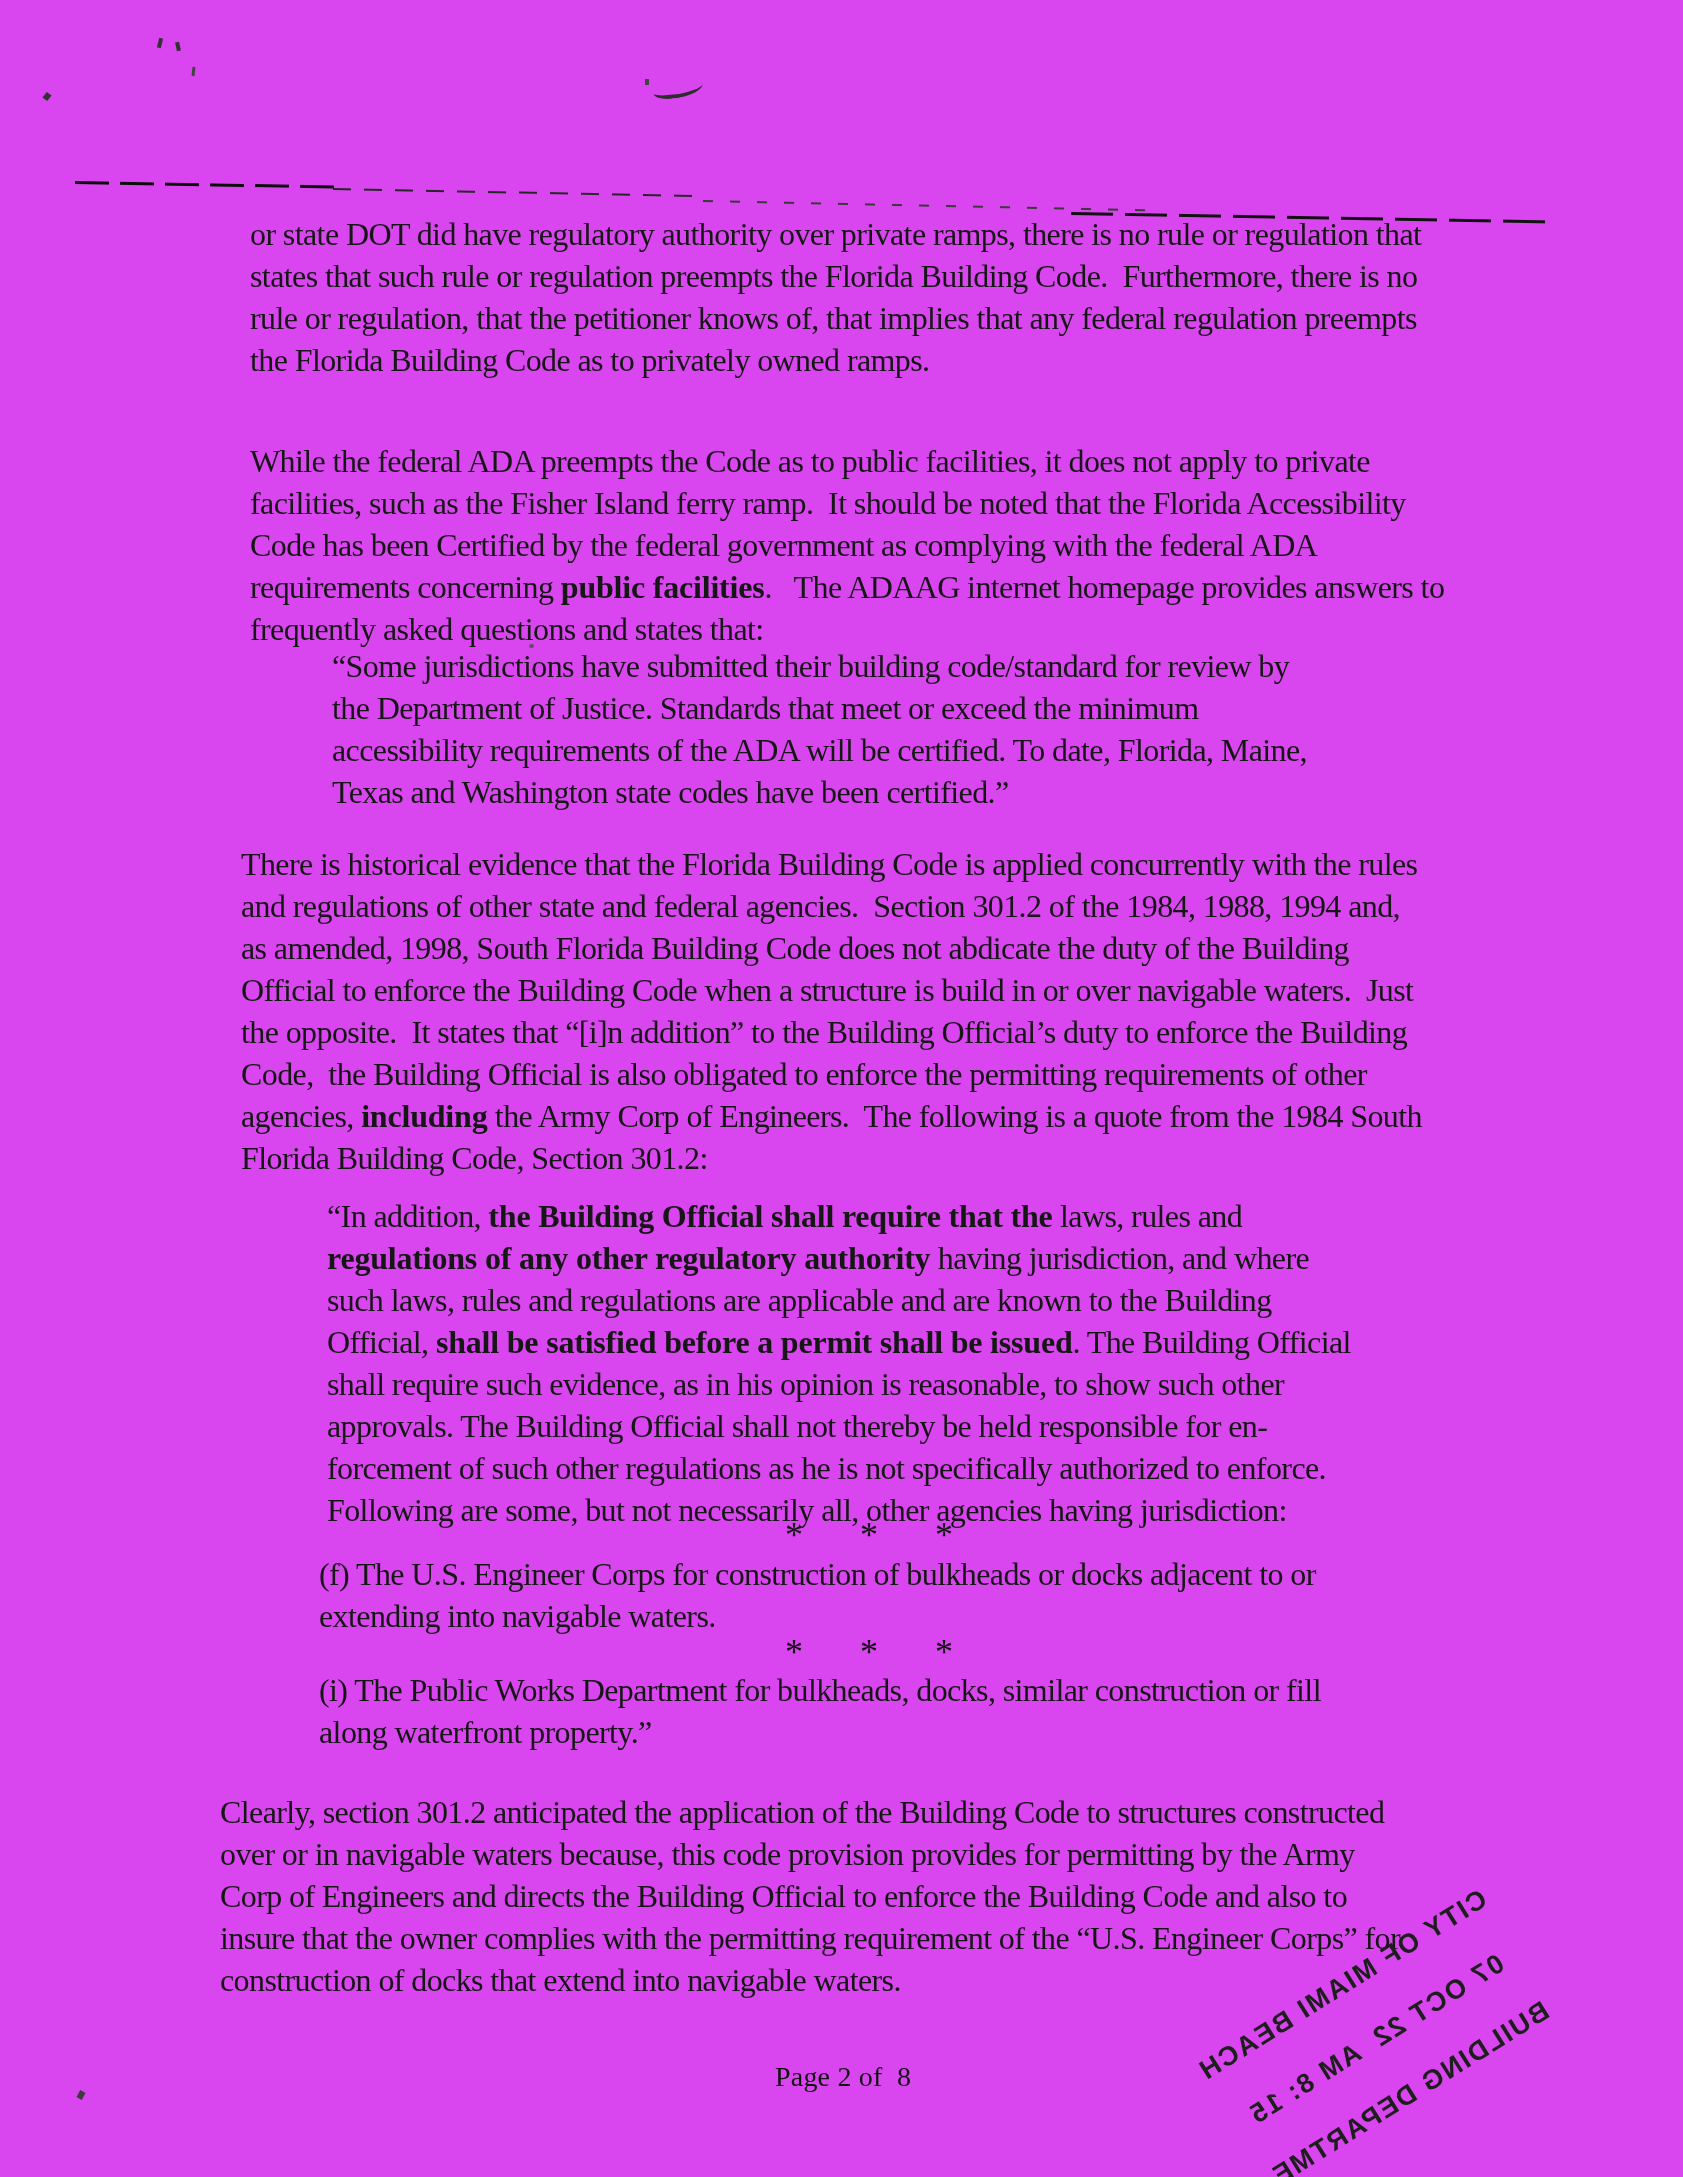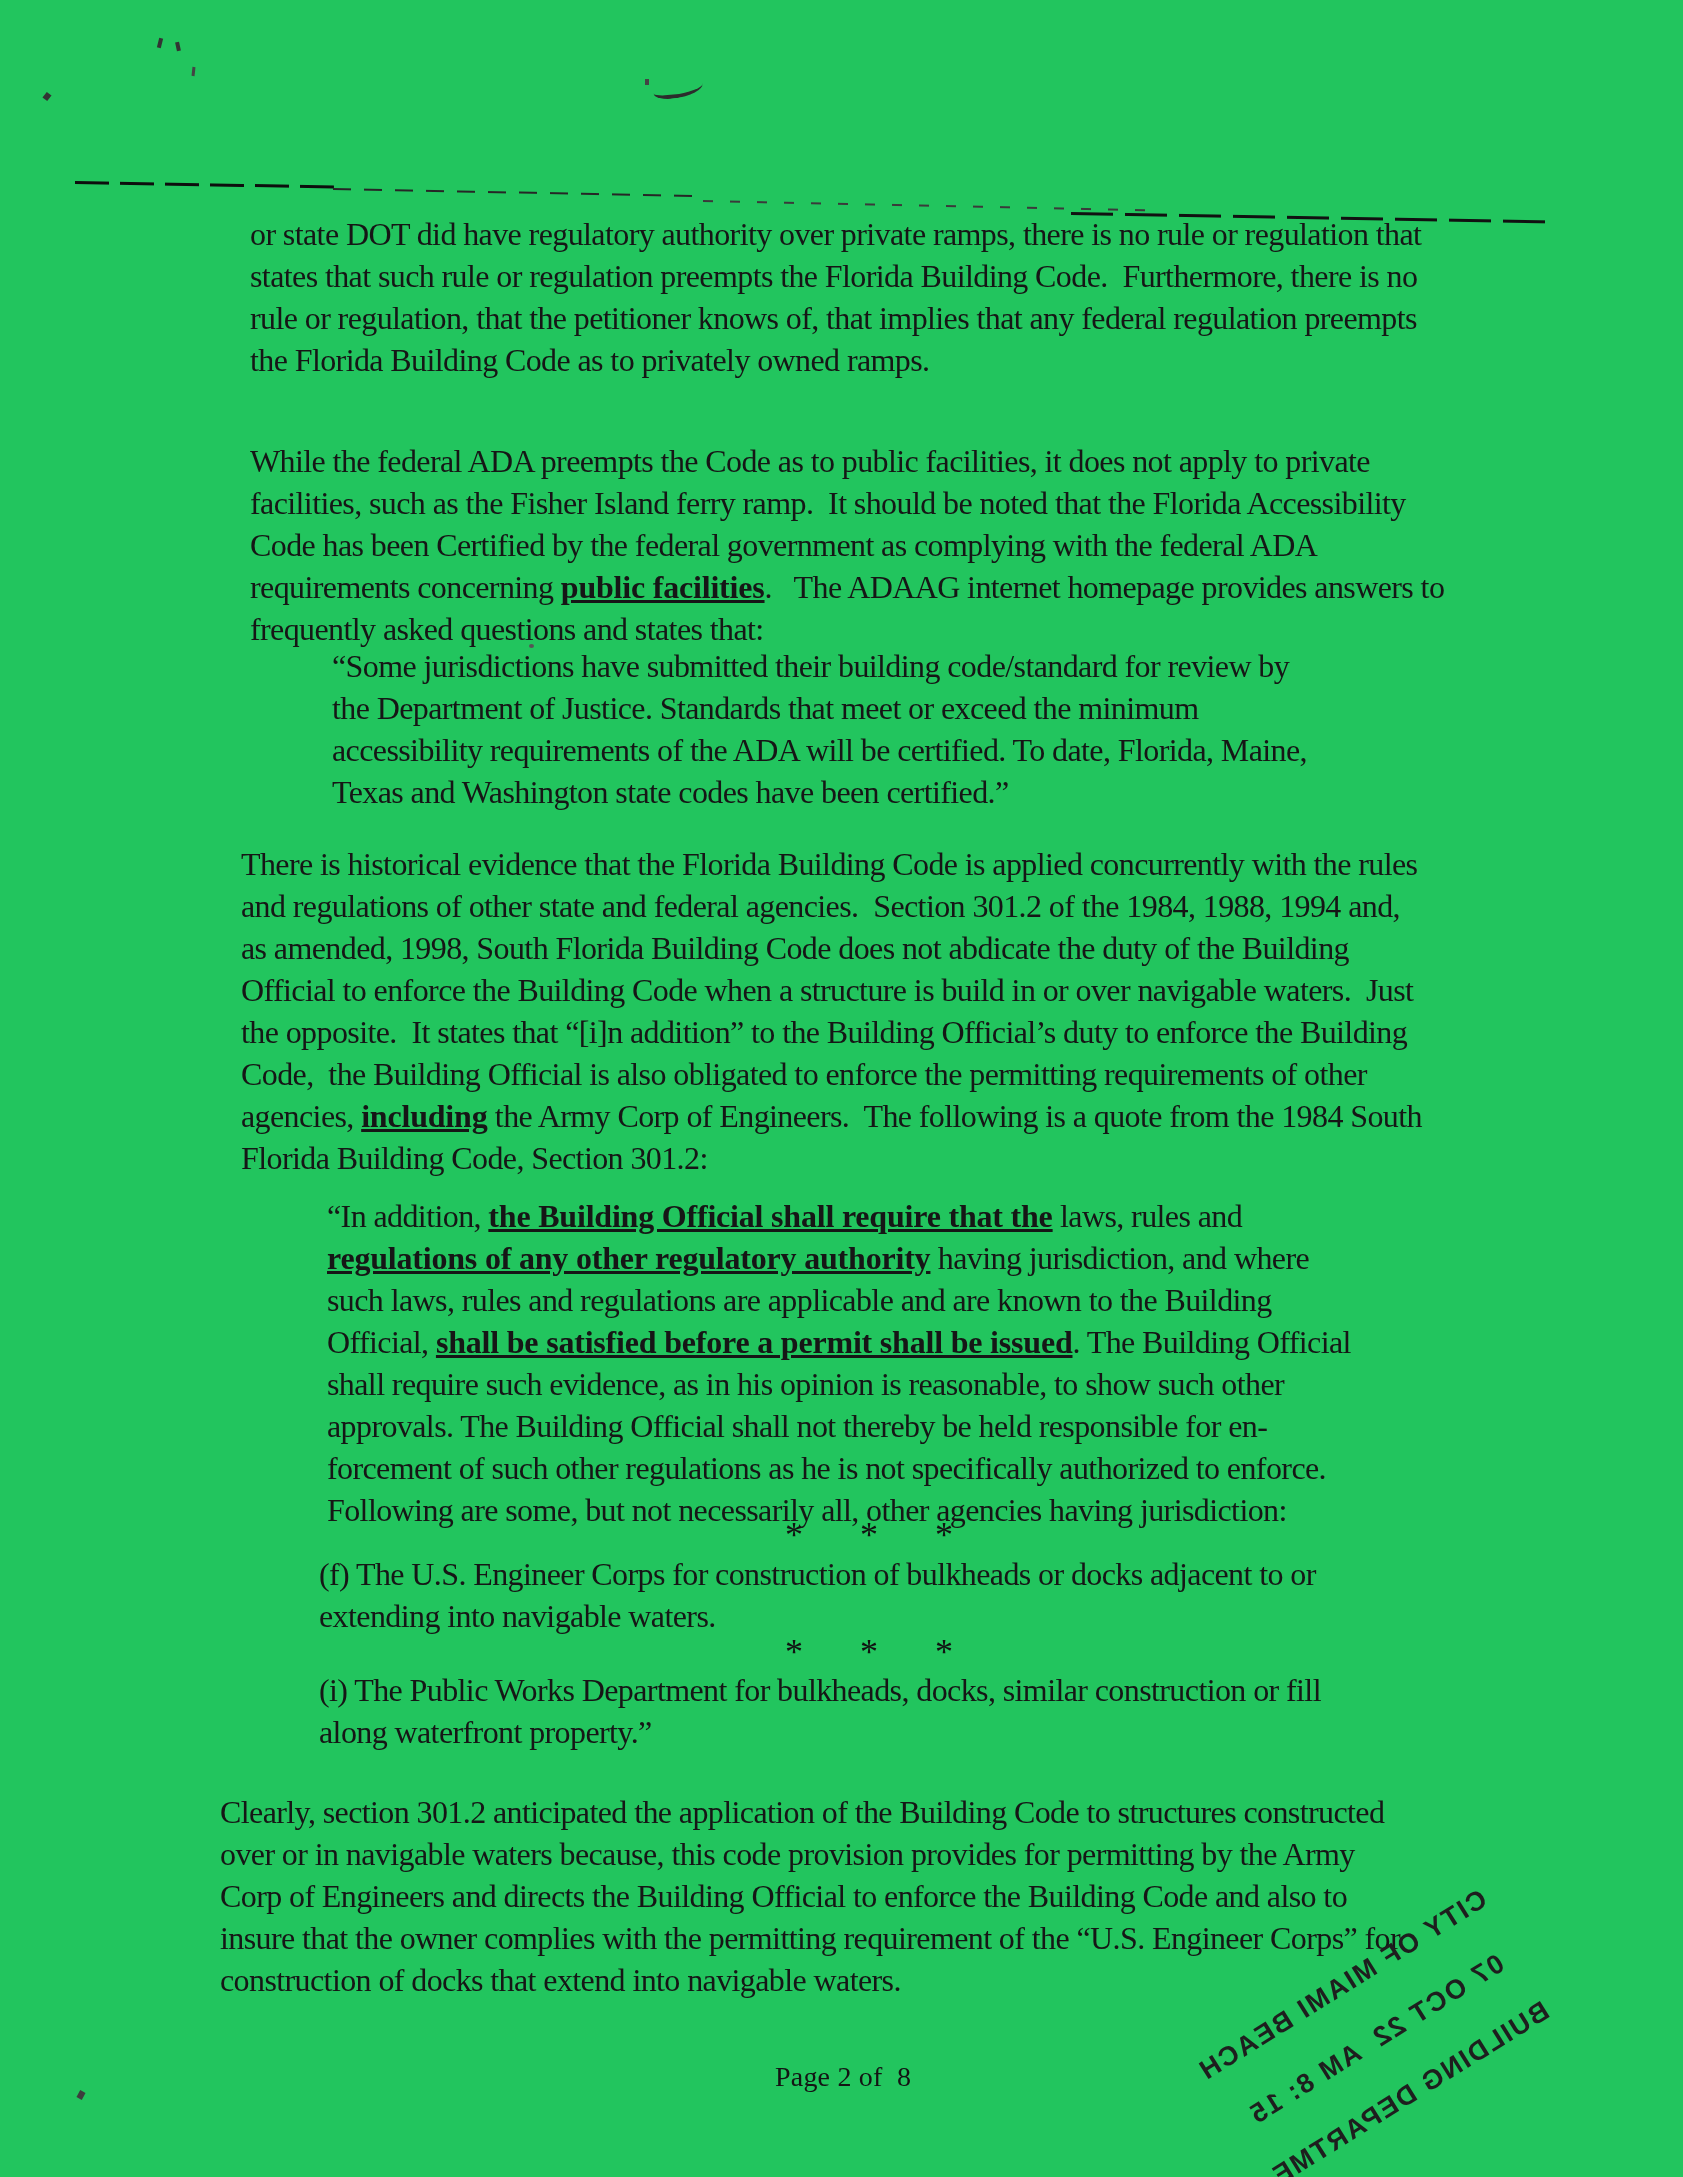--- a/index.html
+++ b/index.html
@@ -1,22 +1,22 @@
 <!DOCTYPE html>
 <html><head>
 <meta charset="utf-8">
 <style>
   html,body{margin:0;padding:0;background:#ffffff;}
   .page{
-    position:relative;width:1683px;height:2177px;background:#22c55e;overflow:hidden;
+    position:relative;width:1683px;height:2177px;background:#d946ef;overflow:hidden;
     font-family:"Liberation Serif",serif;color:#161616;
   }
   .tblock{position:absolute;font-size:32px;letter-spacing:-0.6px;}
   .tblock .line{white-space:pre;height:42px;line-height:42px;}
-  .tblock .line span.b{font-weight:700;letter-spacing:-0.2px;text-decoration:underline;}
+  .tblock .line span.b{font-weight:700;letter-spacing:-0.2px;}
   .stars{position:absolute;display:flex;gap:57px;font-size:36px;color:#111;height:36px;line-height:36px;}
   .footer{position:absolute;left:775px;top:2061px;font-size:28px;letter-spacing:0.2px;white-space:pre;color:#141414;}
   
   .stamp{
     position:absolute;left:1129px;top:1943px;width:495px;height:193px;
     transform:scaleX(-1) rotate(32deg);transform-origin:50% 50%;
     font-family:"Liberation Sans",sans-serif;font-weight:700;font-size:27px;
     letter-spacing:2px;line-height:64px;color:#1e1e1e;text-align:center;
   }
   .stamp div{white-space:pre;}

